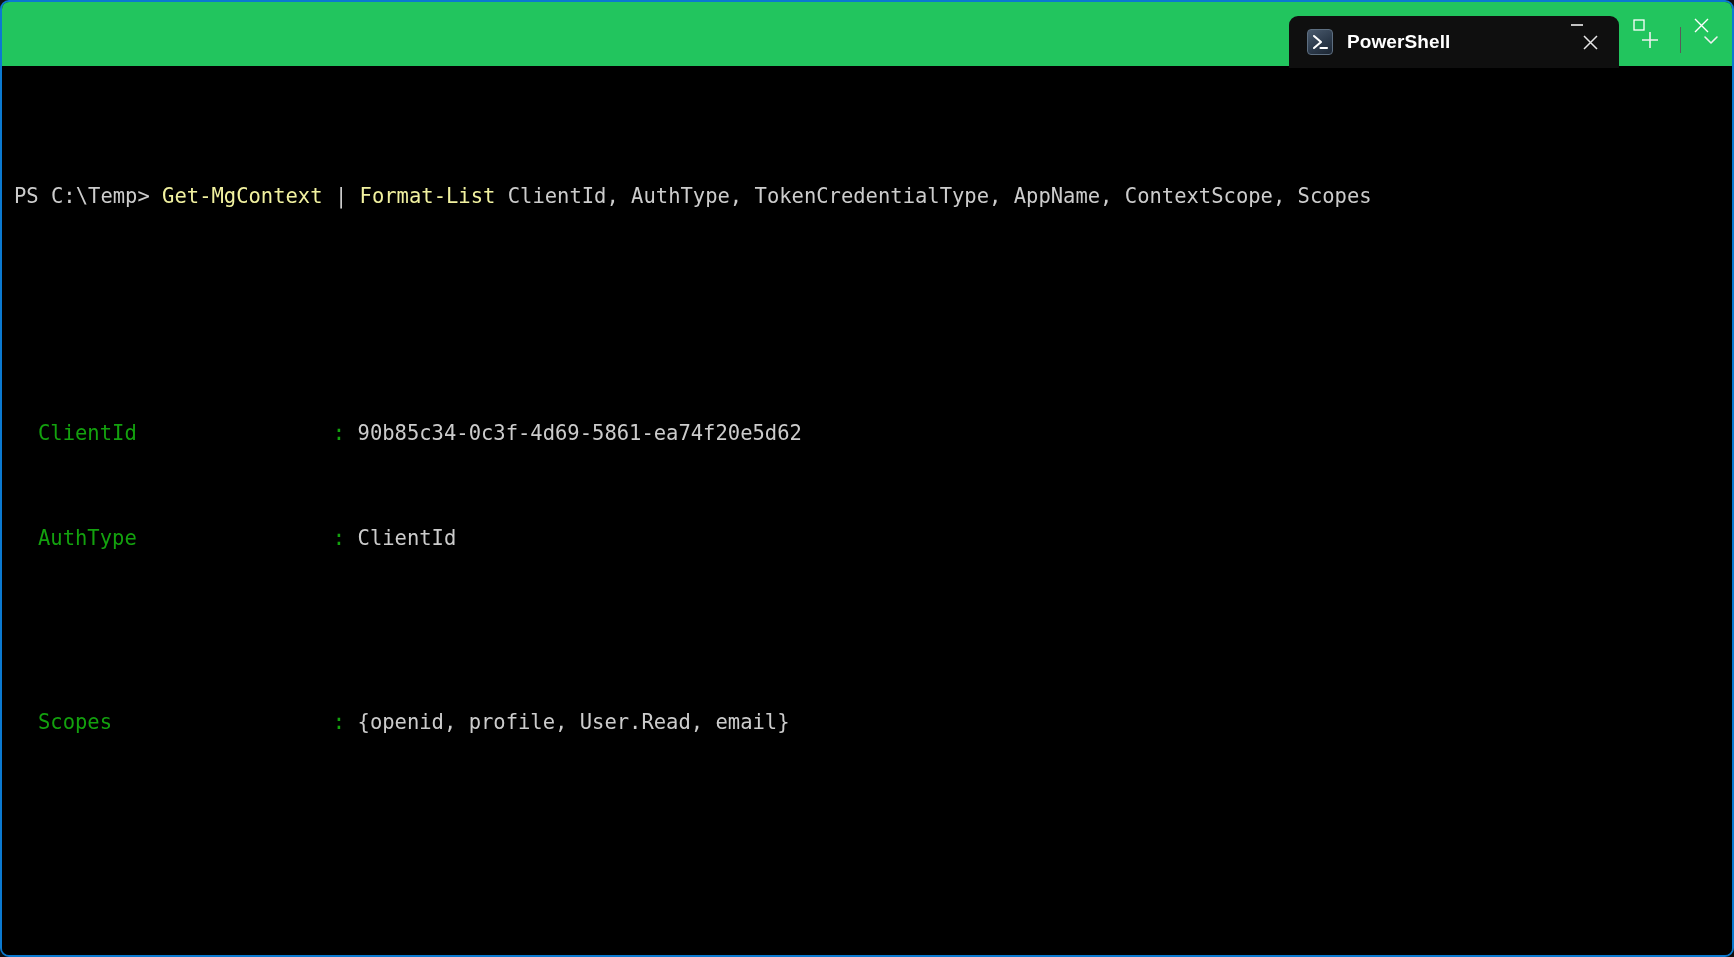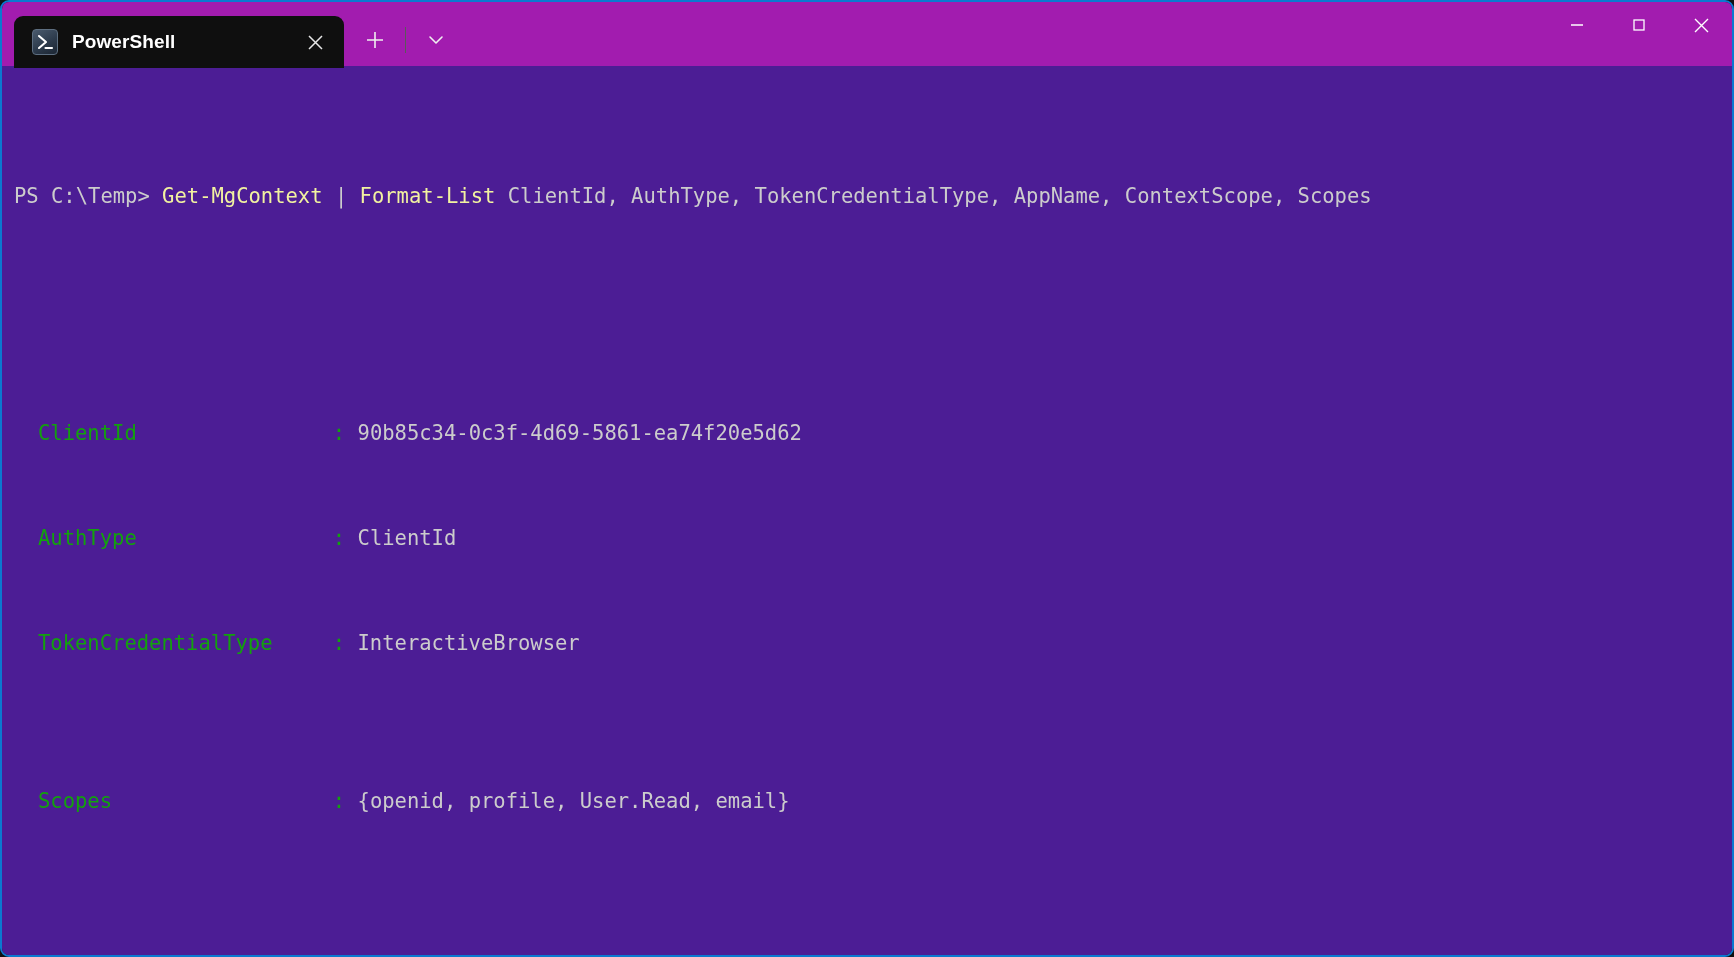--- a/index.html
+++ b/index.html
@@ -25,24 +25,24 @@
     border-radius: 9px;
     overflow: hidden;
     display: flex;
     flex-direction: column;
   }
 
   
   .titlebar {
     height: 64px;
     flex: 0 0 64px;
-    background: #a21caf;
+    background: #22c55e;
     display: flex;
     align-items: flex-end;
-    justify-content: flex-start;
+    justify-content: flex-end;
     position: relative;
   }
   .tabstrip {
     display: flex;
     align-items: flex-end;
     height: 64px;
     padding-left: 12px;
     box-sizing: border-box;
   }
   .tab {
@@ -123,21 +123,21 @@
     height: 46px;
     display: flex;
     align-items: center;
     justify-content: center;
     color: #ffffff;
   }
 
   
   .terminal {
     flex: 1 1 auto;
-    background: #4c1d95;
+    background: #000000;
     padding: 12px 0 0 12px;
     box-sizing: border-box;
     overflow: hidden;
   }
   .console {
     font-family: "DejaVu Sans Mono", monospace;
     font-size: 20.5px;
     line-height: 26.3px;
     white-space: pre;
     color: #cccccc;
@@ -214,21 +214,20 @@
       
       <div class="line"><span class="c-default">PS C:\Temp&gt; </span><span class="c-cmd">Get-MgContext</span><span class="c-pipe"> | </span><span class="c-cmd">Format-List</span><span class="c-default"> ClientId, AuthType, TokenCredentialType, AppName, ContextScope, Scopes</span></div>
 
       <div class="line"> </div>
 
       
       <div class="line"><span class="c-prop">ClientId</span><span class="c-prop">            </span><span class="c-prop">: </span><span class="c-default">90b85c34-0c3f-4d69-5861-ea74f20e5d62</span></div>
 
       <div class="line"><span class="c-prop">AuthType</span><span class="c-prop">            </span><span class="c-prop">: </span><span class="c-default">ClientId</span></div>
 
-      <div class="line"><span class="c-prop">TokenCredentialType</span><span class="c-prop"> </span><span class="c-prop">: </span><span class="c-default">InteractiveBrowser</span></div>
 
 
 
       <div class="line"><span class="c-prop">Scopes</span><span class="c-prop">              </span><span class="c-prop">: </span><span class="c-default">{openid, profile, User.Read, email}</span></div>
 
       
 
       
       
 

